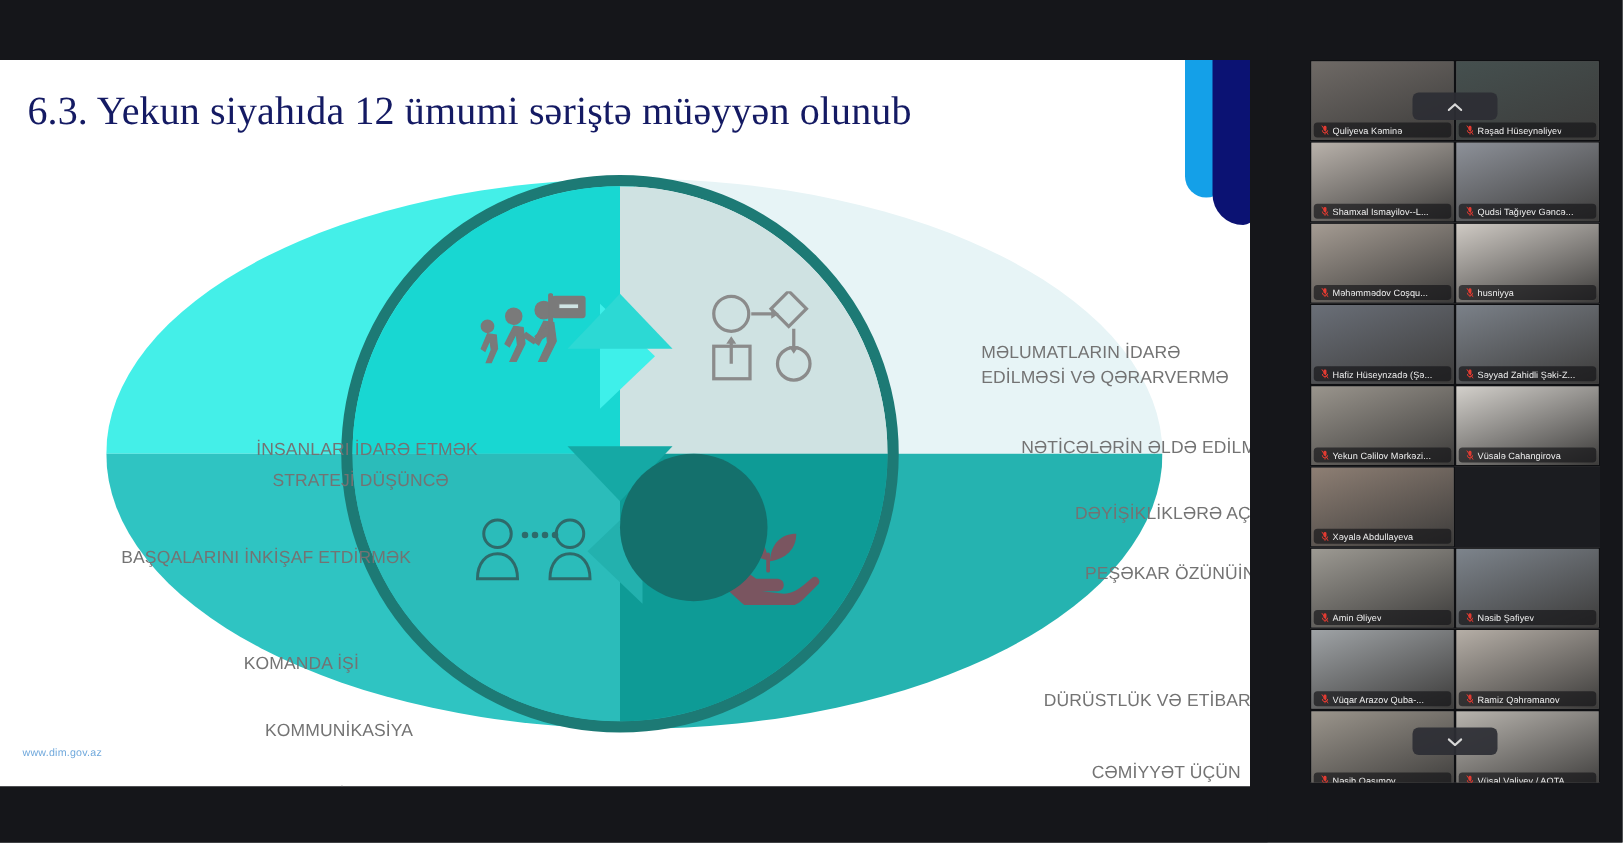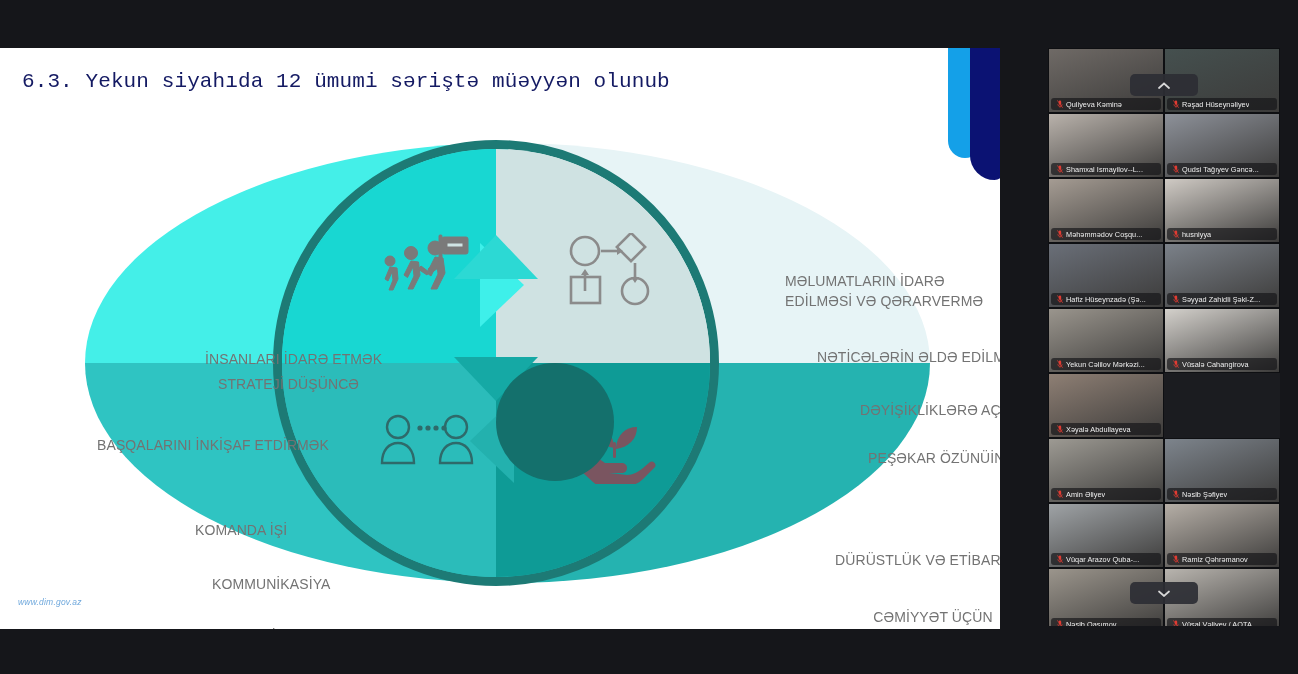--- a/index.html
+++ b/index.html
@@ -24,27 +24,27 @@
     position:absolute; right:18px; top:-8px; width:34px; height:118px;
     background:#14a0e8; border-bottom-left-radius:26px; border-bottom-right-radius:26px;
   }
   .corner-navy {
     position:absolute; right:-4px; top:-8px; width:34px; height:140px;
     background:#0b1273; border-bottom-left-radius:26px; border-bottom-right-radius:10px;
   }
 
   .slide-title {
     position:absolute; left:22px; top:22px;
-    font-family:Liberation Mono, monospace;
-    font-size:21px; color:#141a63; letter-spacing:.1px; white-space:nowrap;
+    font-family:Liberation Serif, serif;
+    font-size:32px; color:#141a63; letter-spacing:.1px; white-space:nowrap;
   }
 
   .slide-url {
     position:absolute; left:18px; bottom:22px;
-    font-size:8.5px; color:#6fa8dc; letter-spacing:.2px;font-style:italic;
+    font-size:8.5px; color:#6fa8dc; letter-spacing:.2px;
   }
 
   
   #diagram {
     position:absolute; left:75px; top:75px; width:860px; height:480px;
   }
 
   
   .ellipse-wrap {
     position:absolute; left:10px; top:20px; width:845px; height:440px;

